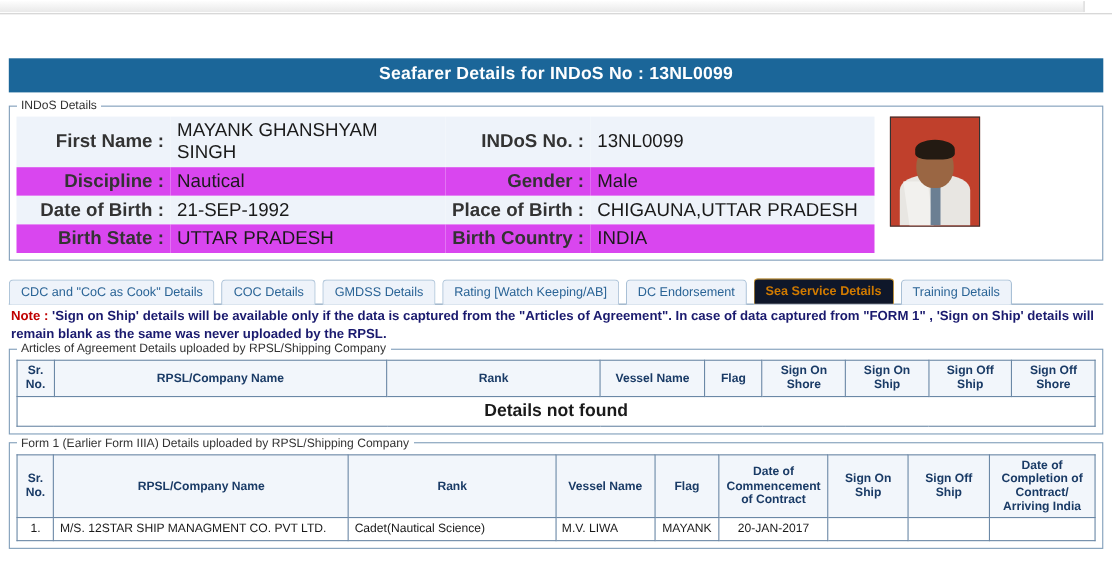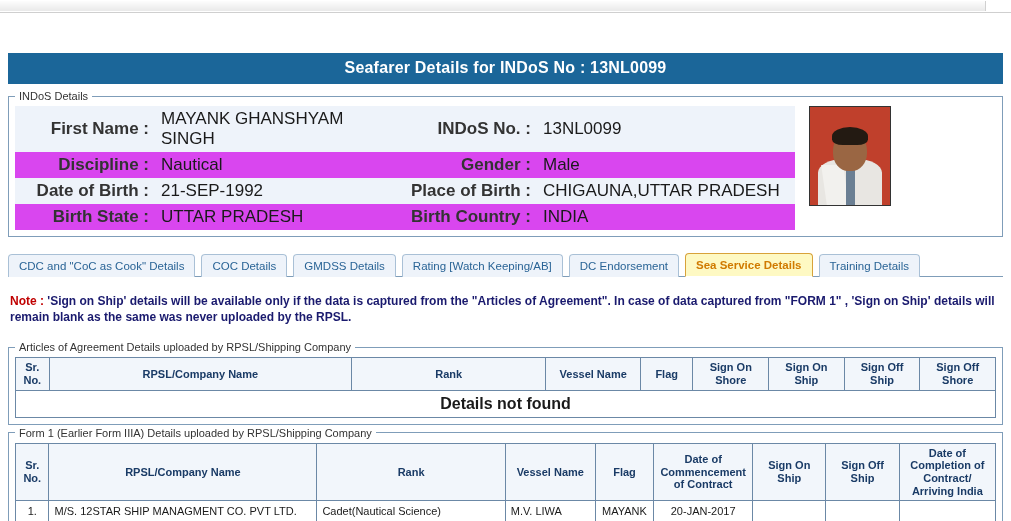--- a/index.html
+++ b/index.html
@@ -137,27 +137,27 @@
     border-radius: 4px 4px 0 0;
     padding: 5px 10px 5px 10px;
     white-space: nowrap;
     cursor: pointer;
     position: relative;
     top: 1px;
   }
   .tab.active {
     color: #d07a00;
     font-weight: bold;
-    background: #fef9c3;
+    background: #0f172a;
     border-color: #d8a23a;
     border-bottom: 1px solid #ffffff;
   }
 
   .note {
-    margin: 16px 10px 0 10px;
+    margin: 2px 10px 0 10px;
     font-size: 12px;
     font-weight: bold;
     color: #1a1a6e;
     line-height: 1.35;
   }
   .note .red { color: #c00000; }
 
   
   table.grid {
     border-collapse: collapse;
@@ -250,21 +250,21 @@
     <div class="tab">Rating [Watch Keeping/AB]</div>
     <div class="tab">DC Endorsement</div>
     <div class="tab active">Sea Service Details</div>
     <div class="tab">Training Details</div>
   </div>
 
   <div class="note">
     <span class="red">Note :</span><span> 'Sign on Ship' details will be available only if the data is captured from the "Articles of Agreement". In case of data captured from "FORM 1" , 'Sign on Ship' details will remain blank as the same was never uploaded by the RPSL.</span>
   </div>
 
-  <fieldset class="group" style="margin-top:16px;">
+  <fieldset class="group" style="margin-top:0;">
     <legend>Articles of Agreement Details uploaded by RPSL/Shipping Company</legend>
     <table class="grid">
       <tbody>
           <tr>
         <th style="width:32px;">Sr. No.</th>
         <th style="width:288px;">RPSL/Company Name</th>
         <th style="width:185px;">Rank</th>
         <th style="width:90px;">Vessel Name</th>
         <th style="width:50px;">Flag</th>
         <th style="width:72px;text-align:center;">Sign On Shore</th>

